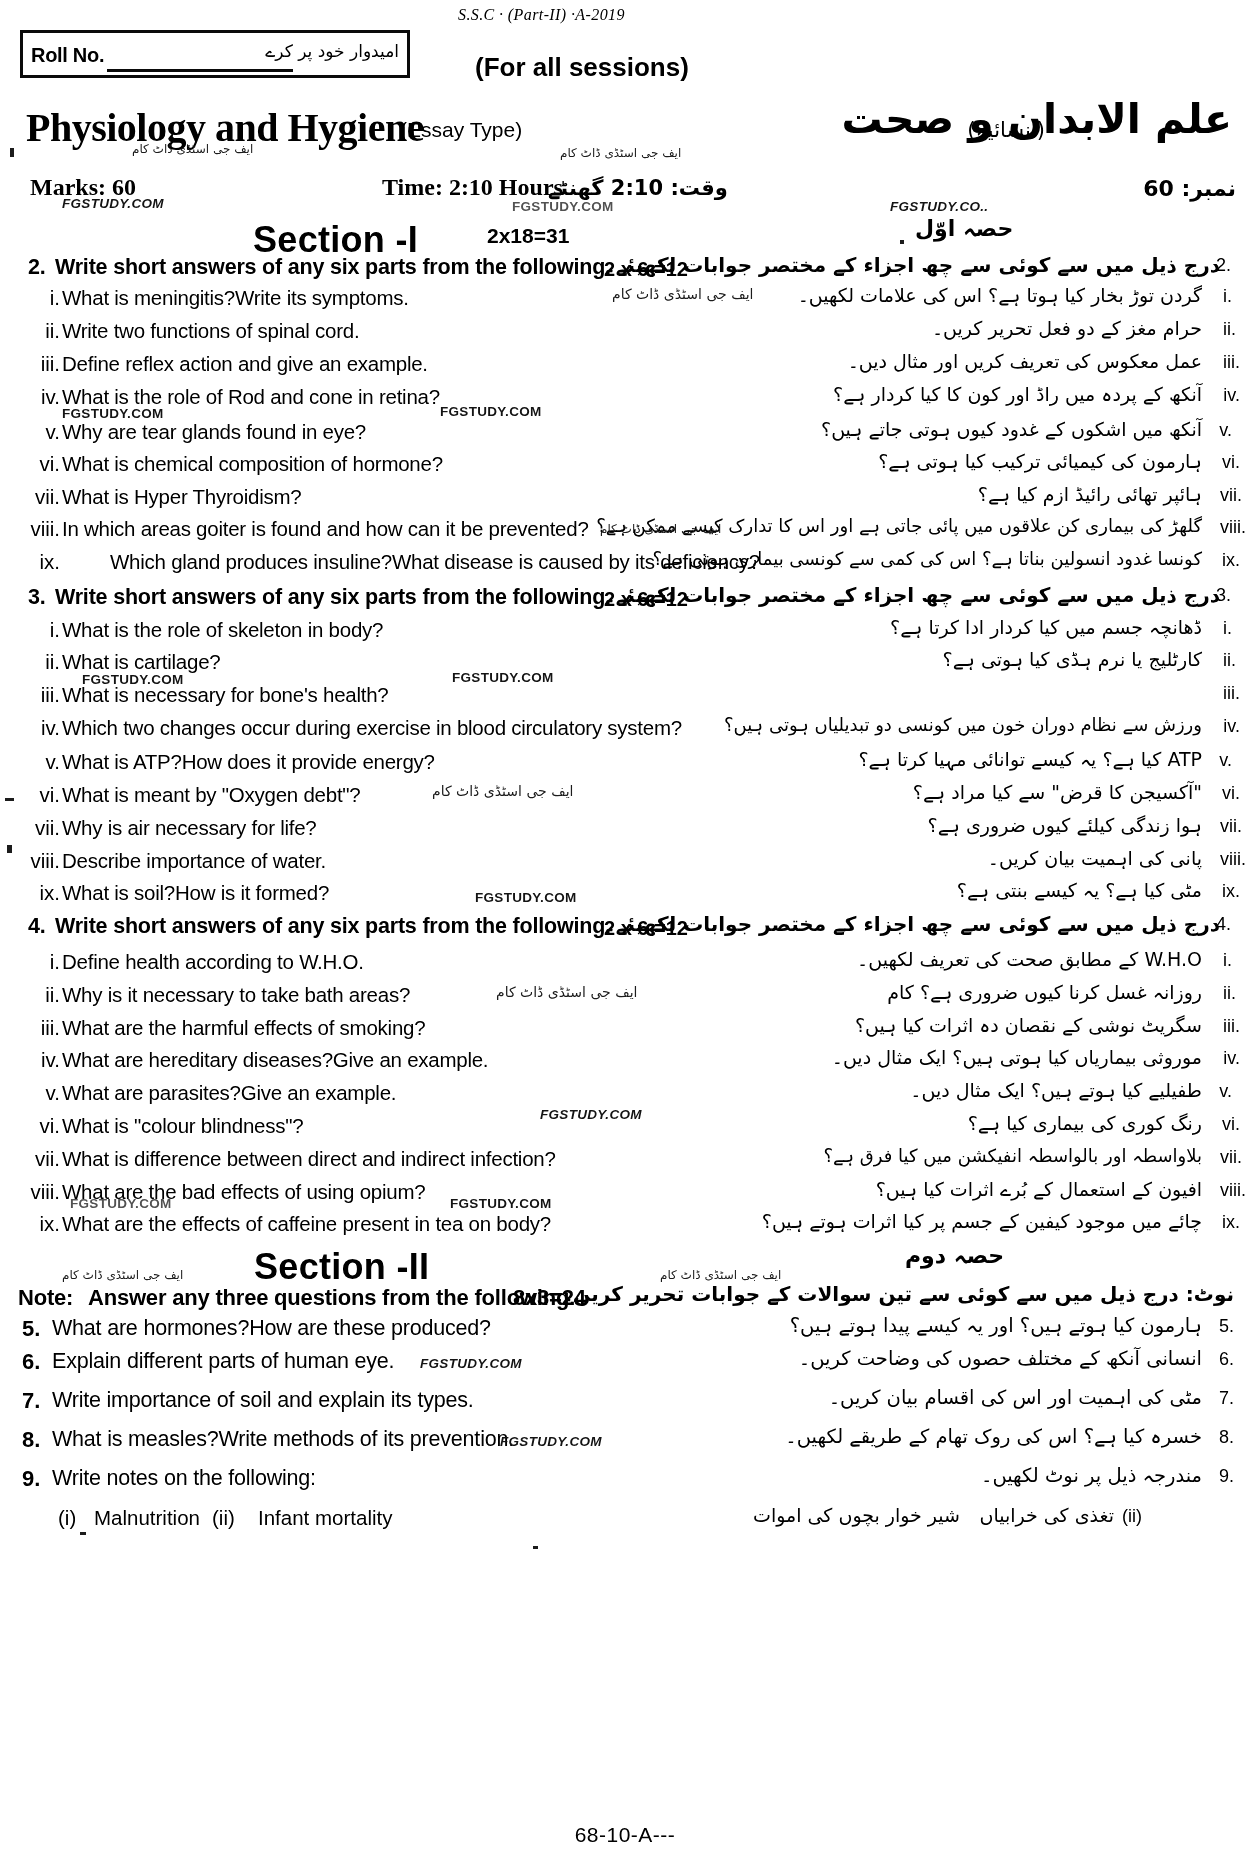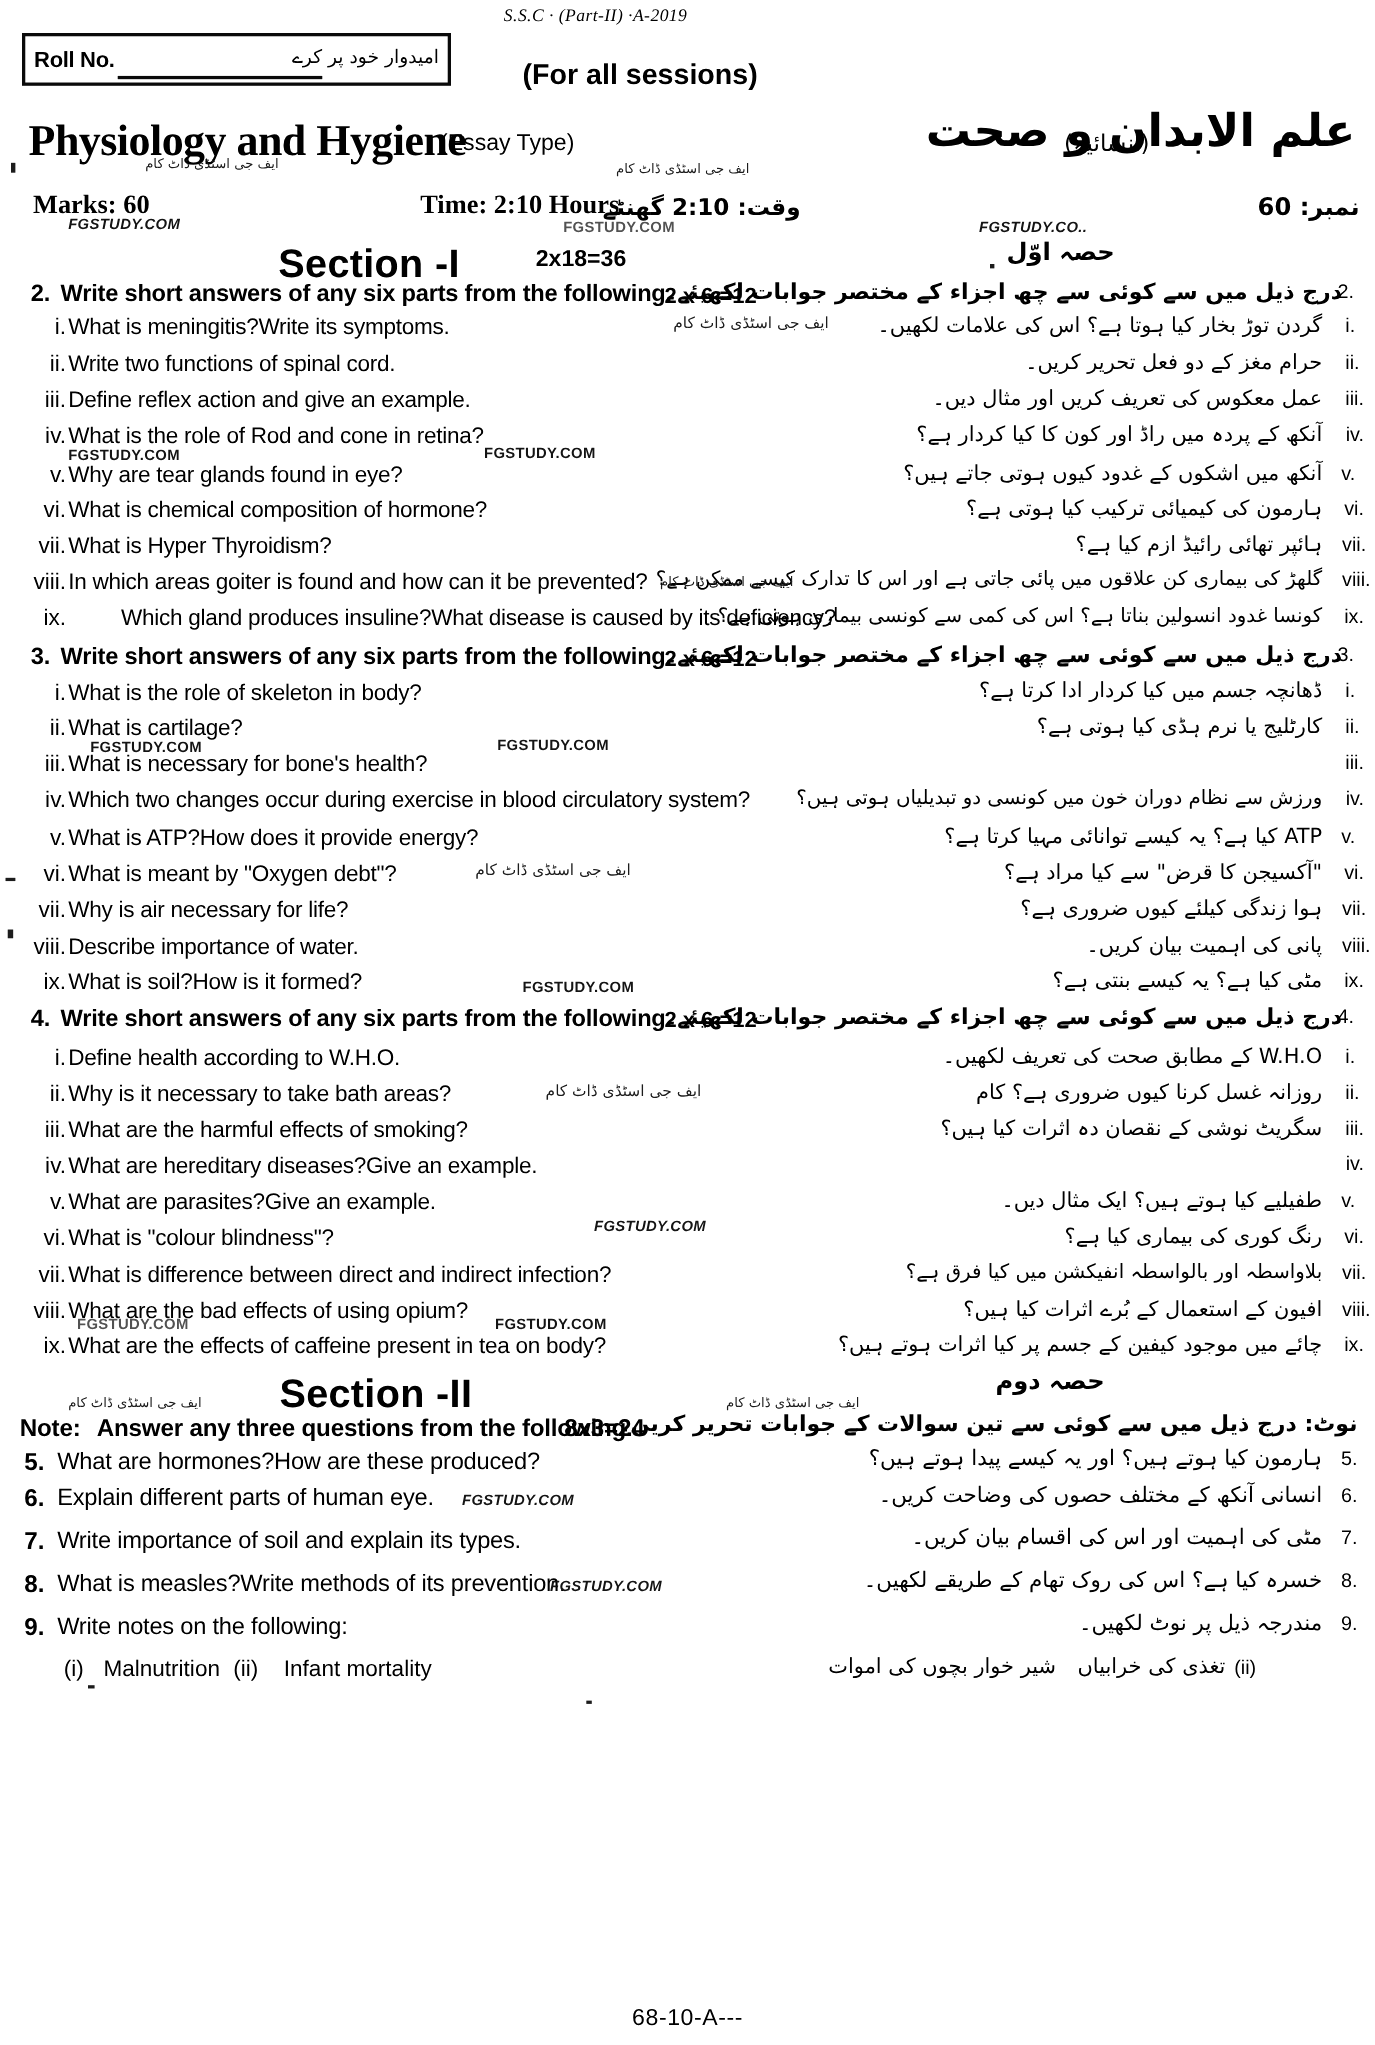--- a/index.html
+++ b/index.html
@@ -273,21 +273,21 @@
   <div class="abs essay-type">(Essay Type)</div>
   <div class="abs subject-ur">علم الابدان و صحت</div>
   <div class="abs inshaiya">(انشائیہ)</div>
 
   <div class="abs marks-en">Marks: 60</div>
   <div class="abs time-en">Time: 2:10 Hours</div>
   <div class="abs time-ur">وقت: 2:10 گھنٹے</div>
   <div class="abs marks-ur">نمبر: 60</div>
 
   <div class="abs section-title" style="left:253px; top:219px;">Section -I</div>
-  <div class="abs section-marks" style="left:487px; top:224px;">2x18=36</div>
+  <div class="abs section-marks" style="left:487px; top:224px;">2x18=31</div>
   <div class="abs section-title-ur" style="left:915px; top:216px;">حصہ اوّل</div>
 
   <div class="abs qhead" style="left:28px; top:255px;">2.</div>
   <div class="abs qhead" style="left:55px; top:255px;">Write short answers of any six parts from the following.</div>
   <div class="abs qmarks" style="left:604px; top:258px;">2 x 6 =12</div>
   <div class="abs qhead-ur" style="left:700px; top:253px; width:520px; text-align:right;">درج ذیل میں سے کوئی سے چھ اجزاء کے مختصر جوابات لکھیئے۔</div>
   <div class="abs part-num-ur" style="left:1216px; top:255px;">2.</div>
 
   <div class="abs part-num" style="left:20px; top:286px; width:40px;">i.</div>
   <div class="abs part-en" style="left:62px; top:286px;">What is meningitis?Write its symptoms.</div>
@@ -394,20 +394,21 @@
   <div class="abs part-en" style="left:62px; top:1180px;">What are the bad effects of using opium?</div>
   <div class="abs part-num" style="left:14px; top:1212px; width:46px;">ix.</div>
   <div class="abs part-en" style="left:62px; top:1212px;">What are the effects of caffeine present in tea on body?</div>
 
   <div class="abs part-ur" style="right:48px; top:948px; width:520px;">W.H.O کے مطابق صحت کی تعریف لکھیں۔</div>
   <div class="abs part-num-ur" style="right:18px; top:950px;">i.</div>
   <div class="abs part-ur" style="right:48px; top:981px; width:520px;">روزانہ غسل کرنا کیوں ضروری ہے؟ کام</div>
   <div class="abs part-num-ur" style="right:14px; top:983px;">ii.</div>
   <div class="abs part-ur" style="right:48px; top:1014px; width:520px;">سگریٹ نوشی کے نقصان دہ اثرات کیا ہیں؟</div>
   <div class="abs part-num-ur" style="right:10px; top:1016px;">iii.</div>
+  <div class="abs part-ur" style="right:48px; top:1046px; width:520px;">موروثی بیماریاں کیا ہوتی ہیں؟ ایک مثال دیں۔</div>
   <div class="abs part-num-ur" style="right:10px; top:1048px;">iv.</div>
   <div class="abs part-ur" style="right:48px; top:1079px; width:520px;">طفیلیے کیا ہوتے ہیں؟ ایک مثال دیں۔</div>
   <div class="abs part-num-ur" style="right:18px; top:1081px;">v.</div>
   <div class="abs part-ur" style="right:48px; top:1112px; width:520px;">رنگ کوری کی بیماری کیا ہے؟</div>
   <div class="abs part-num-ur" style="right:10px; top:1114px;">vi.</div>
   <div class="abs part-ur" style="right:48px; top:1145px; width:530px; font-size:18px;">بلاواسطہ اور بالواسطہ انفیکشن میں کیا فرق ہے؟</div>
   <div class="abs part-num-ur" style="right:8px;  top:1147px;">vii.</div>
   <div class="abs part-ur" style="right:48px; top:1178px; width:520px;">افیون کے استعمال کے بُرے اثرات کیا ہیں؟</div>
   <div class="abs part-num-ur" style="right:4px;  top:1180px;">viii.</div>
   <div class="abs part-ur" style="right:48px; top:1210px; width:520px;">چائے میں موجود کیفین کے جسم پر کیا اثرات ہوتے ہیں؟</div>

